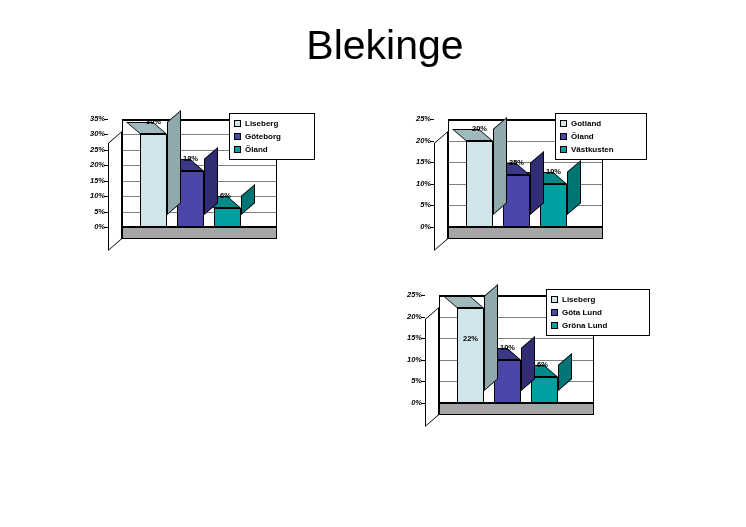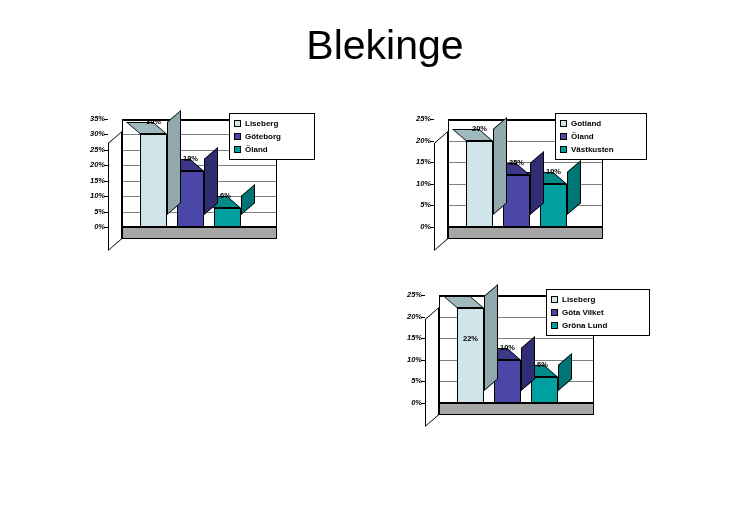--- a/index.html
+++ b/index.html
@@ -361,21 +361,21 @@
           <div class="bar-front" style="background: rgb(207, 229, 234);"></div>
         </div>
         <div class="bar-label" style="left: 70px; top: 2.96px; margin-top: 43px;">22%</div>
         <div class="legend" style="left: 153px; top: 0px; width: 104px;">
           <div class="legend-row">
             <span class="legend-swatch" style="background: rgb(207, 229, 234);"></span>
             <span class="legend-label">Liseberg</span>
           </div>
           <div class="legend-row">
             <span class="legend-swatch" style="background: rgb(74, 71, 168);"></span>
-            <span class="legend-label">Göta Vilket</span>
+            <span class="legend-label">Göta Lund</span>
           </div>
           <div class="legend-row">
             <span class="legend-swatch" style="background: rgb(0, 160, 160);"></span>
             <span class="legend-label">Gröna Lund</span>
           </div>
         </div>
       </div>
   </div>
 
 </div>

